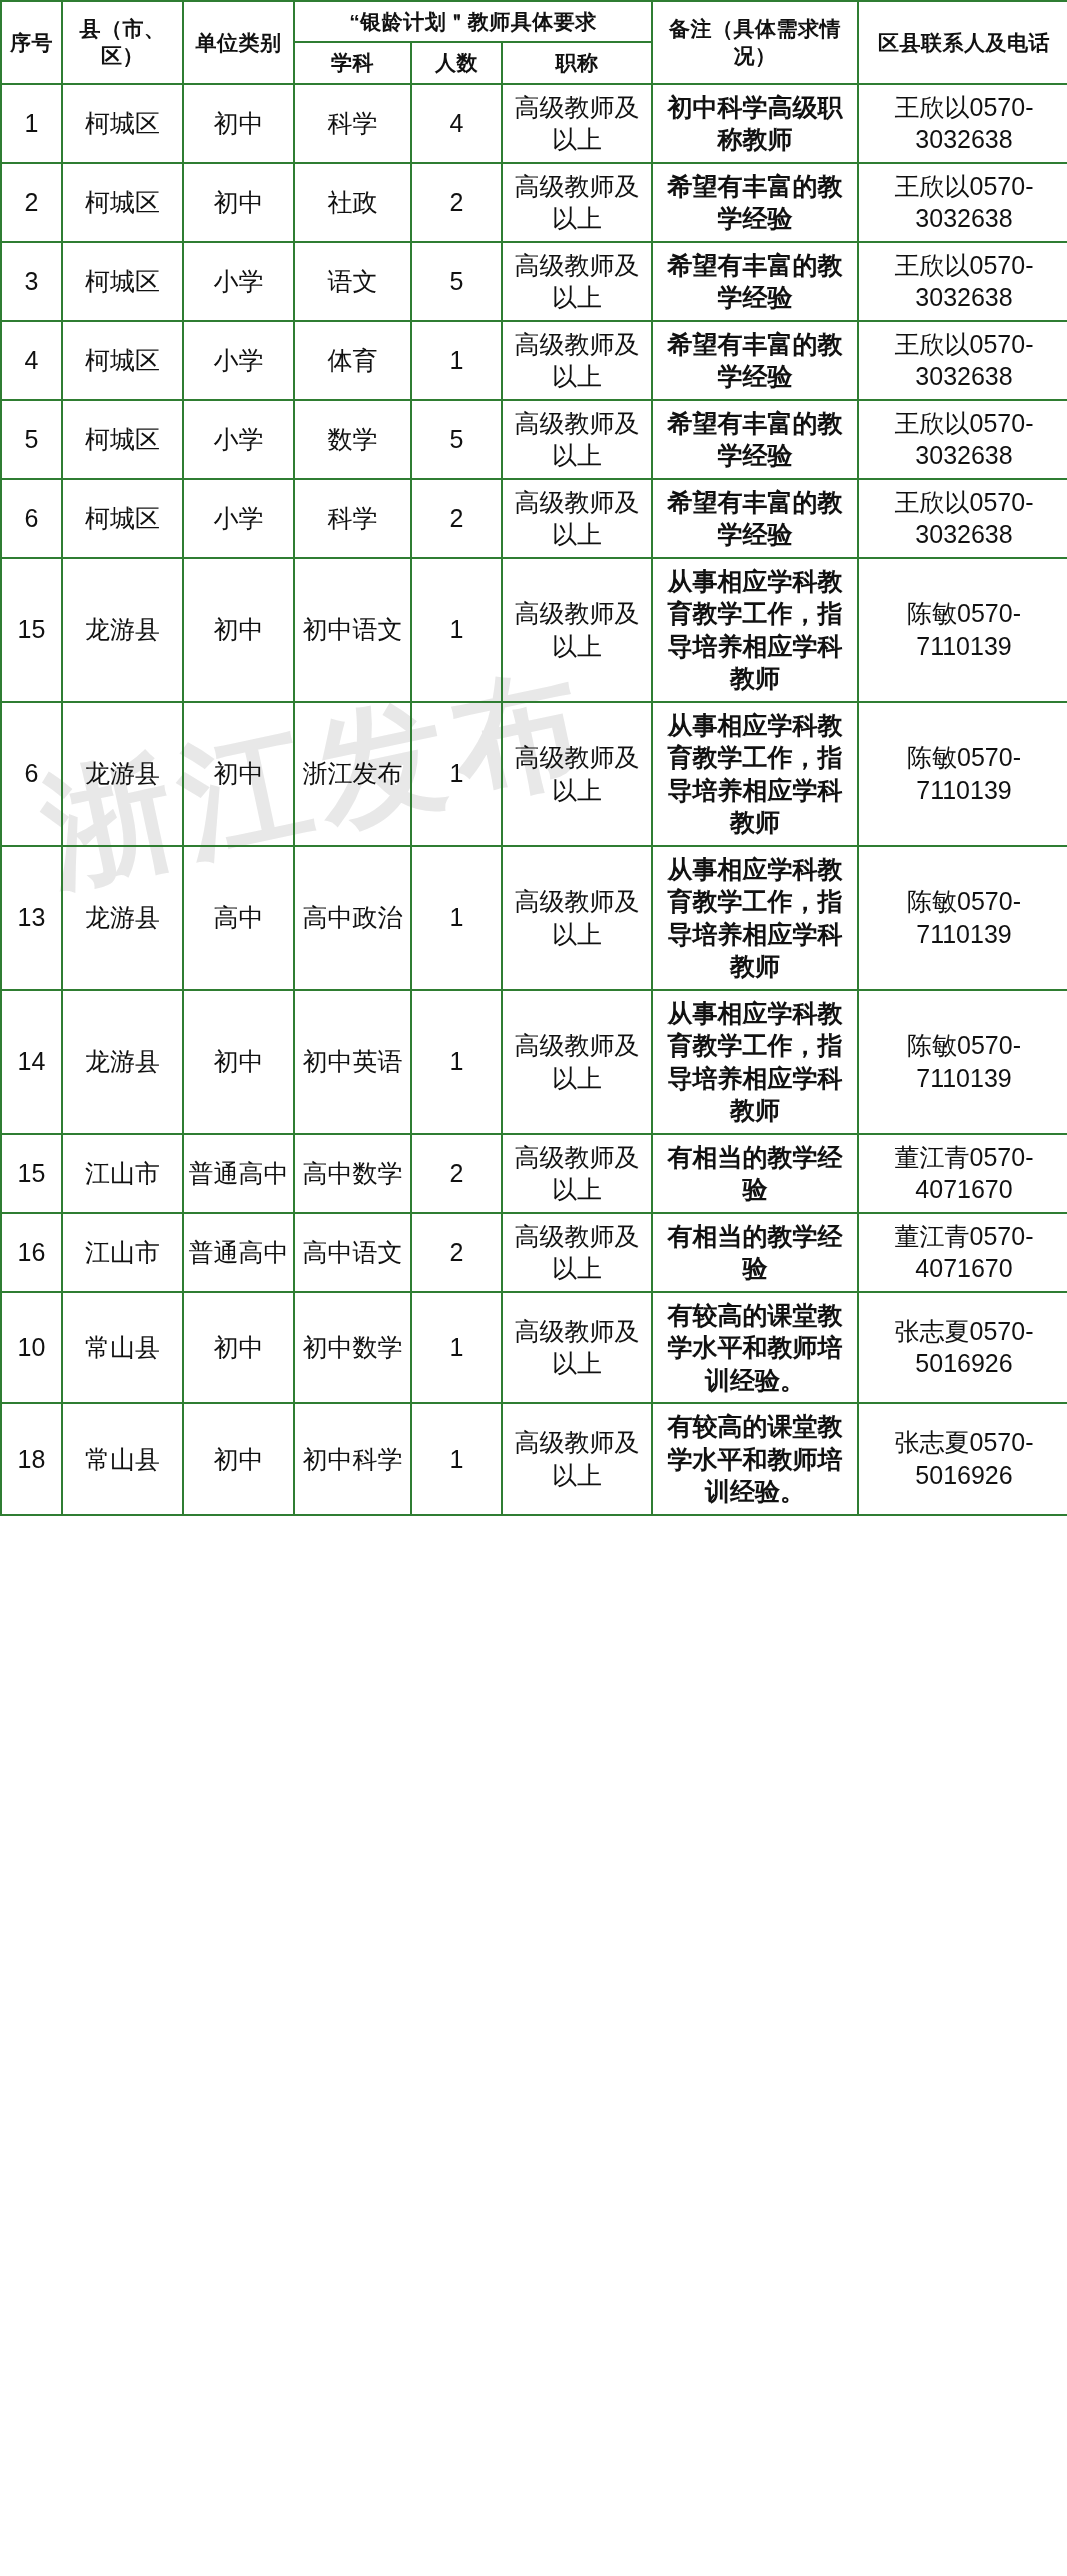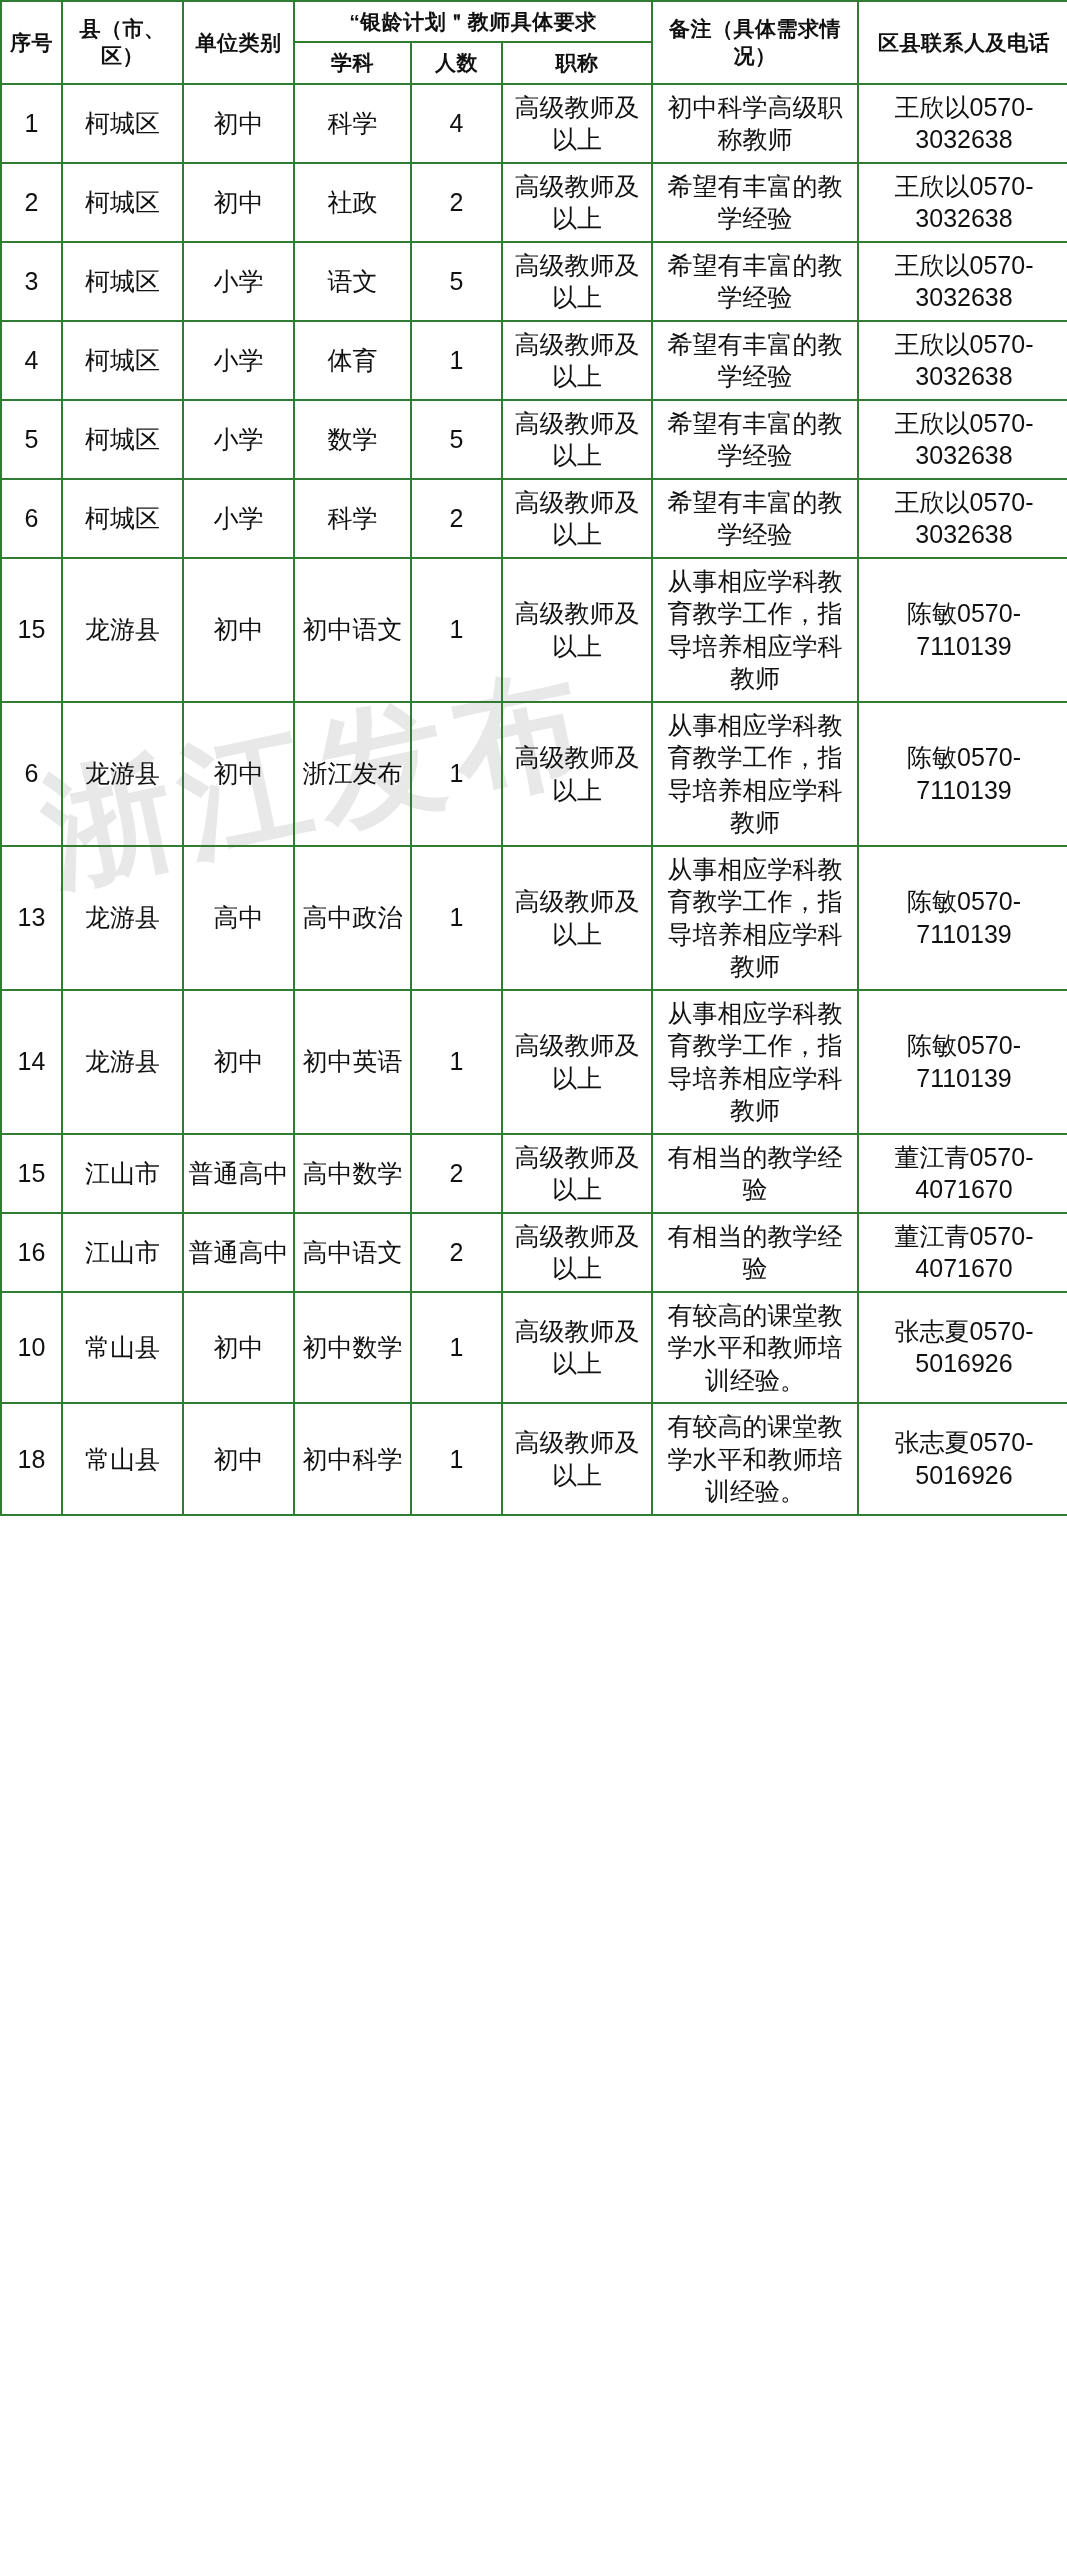--- a/index.html
+++ b/index.html
@@ -49,21 +49,21 @@
   col.c-count    { width: 91px; }
   col.c-title    { width: 150px; }
   col.c-remark   { width: 206px; }
   col.c-contact  { width: 212px; }
 
   .hdr-group {
     font-weight: bold;
   }
   td.seq-cell { font-size: 26px; }
   td.contact-cell { line-height: 1.32; }
-  td.remark-cell { line-height: 1.30; }
+  td.remark-cell { line-height: 1.30; font-weight: bold; }
 
   .watermark {
     position: absolute;
     left: 40px;
     top: 692px;
     font-size: 129px;
     font-weight: bold;
     color: rgba(140,140,140,0.20);
     transform: rotate(-12deg);
     letter-spacing: 10px;

